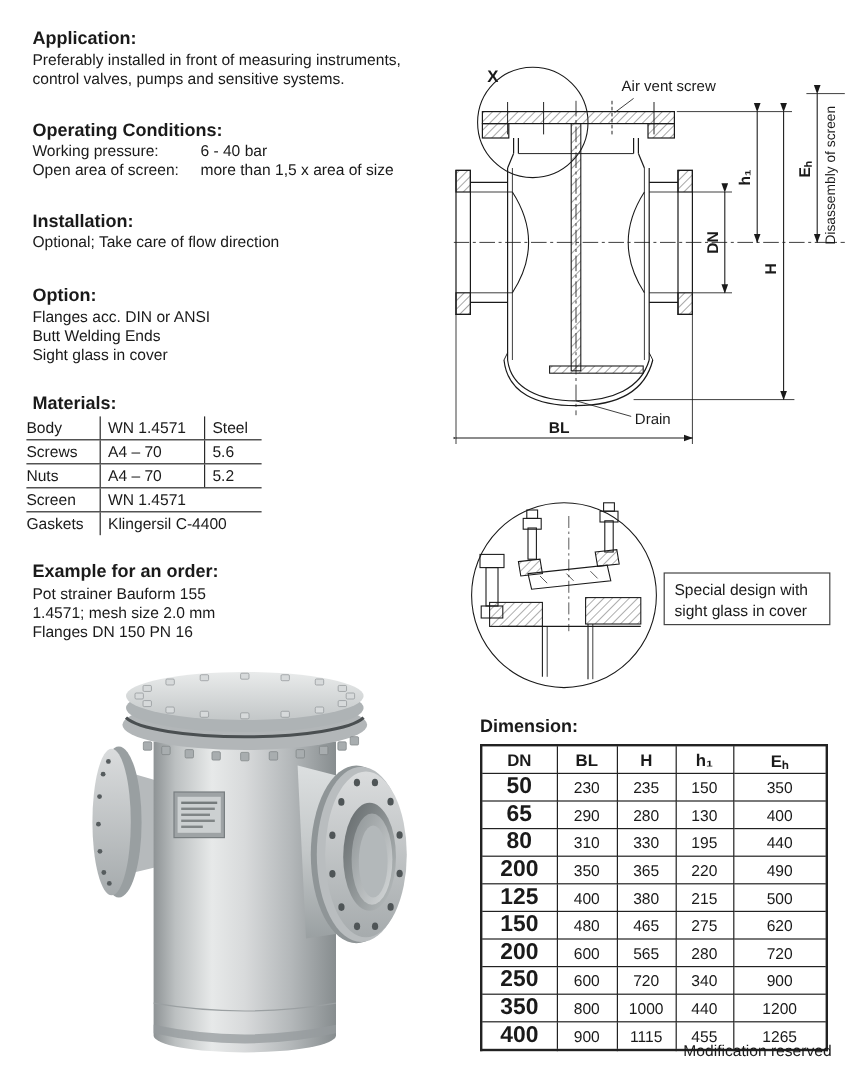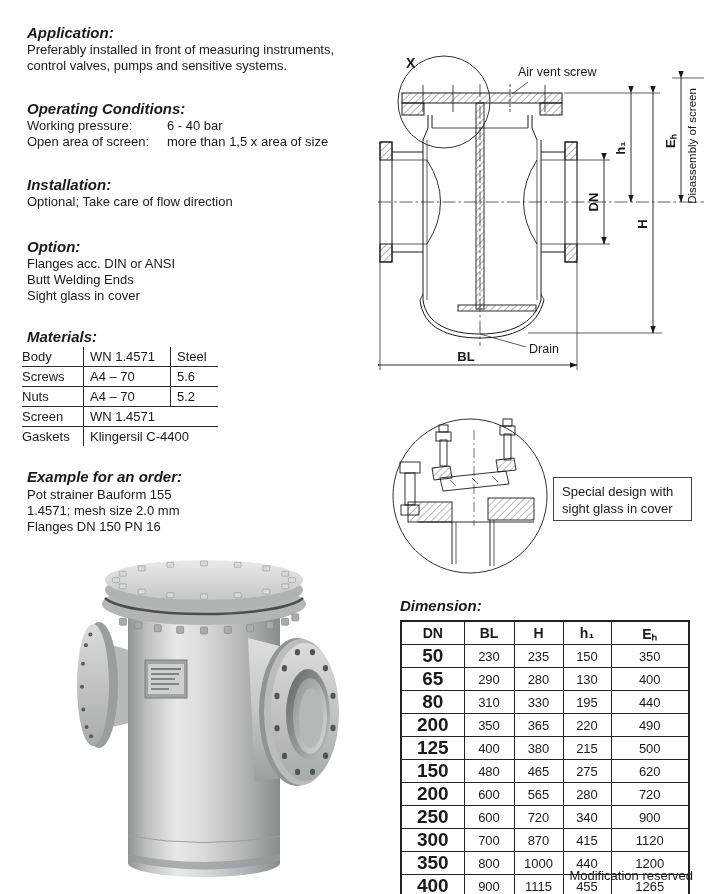--- a/index.html
+++ b/index.html
@@ -1,19 +1,19 @@
 <!DOCTYPE html>
 <html><head>
 <meta charset="utf-8">
 <style>
   html,body{margin:0;padding:0;background:#fff;}
   .page{position:relative;width:708px;height:894px;background:#ffffff;overflow:hidden;
         font-family:"Liberation Sans",sans-serif;color:#1a1a1a;}
   .abs{position:absolute;}
-  .sec-title{font-size:15px;font-weight:bold;white-space:nowrap;font-style:italic;}
+  .sec-title{font-size:15px;font-weight:bold;white-space:nowrap;}
   .txt{font-size:13px;line-height:16px;white-space:nowrap;}
   .oc-row{display:flex;font-size:13px;line-height:16px;white-space:nowrap;}
   .oc-label{width:140px;flex:0 0 140px;}
   
   .m-table{width:196px;font-size:13px;}
   .m-row{display:flex;height:19px;align-items:center;}
   .m-line{border-bottom:1px solid #2a2a2a;}
   .m-c1{width:61px;flex:0 0 61px;border-right:1px solid #2a2a2a;align-self:stretch;display:flex;align-items:center;}
   .m-c2{width:80px;flex:0 0 80px;padding-left:6px;align-self:stretch;display:flex;align-items:center;}
   .m-c2.m-div{border-right:1px solid #2a2a2a;}
@@ -441,27 +441,20 @@
           <td>720</td>
         </tr>
         <tr>
           <td class="dn">250</td>
           <td>600</td>
           <td>720</td>
           <td>340</td>
           <td>900</td>
         </tr>
         <tr>
-          <td class="dn">300</td>
-          <td>700</td>
-          <td>870</td>
-          <td>415</td>
-          <td>1120</td>
-        </tr>
-        <tr>
           <td class="dn">350</td>
           <td>800</td>
           <td>1000</td>
           <td>440</td>
           <td>1200</td>
         </tr>
         <tr>
           <td class="dn">400</td>
           <td>900</td>
           <td>1115</td>

